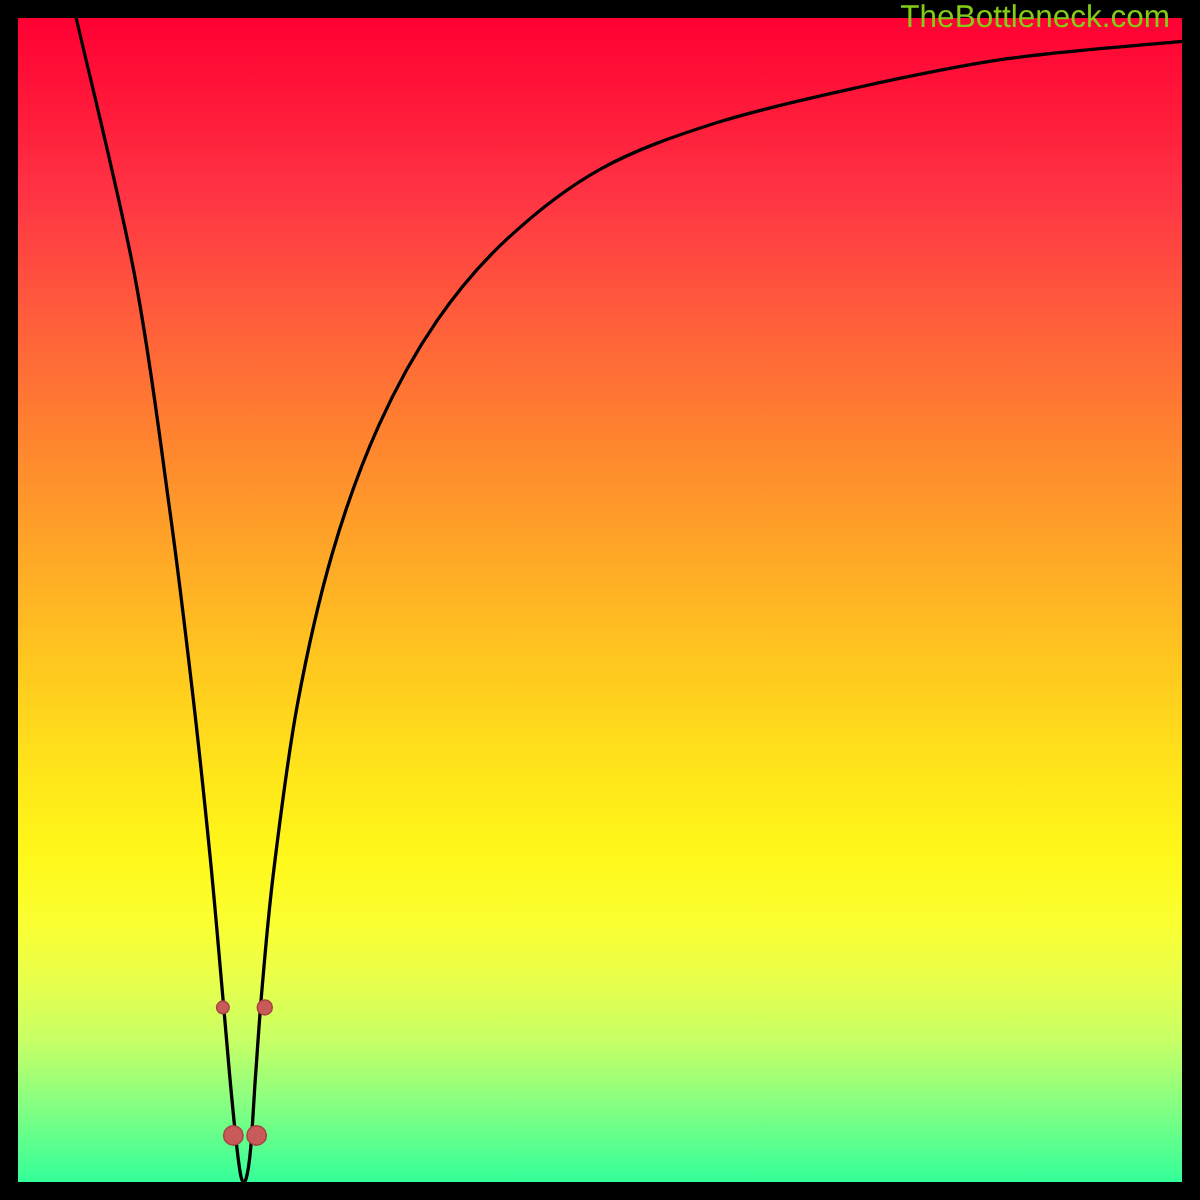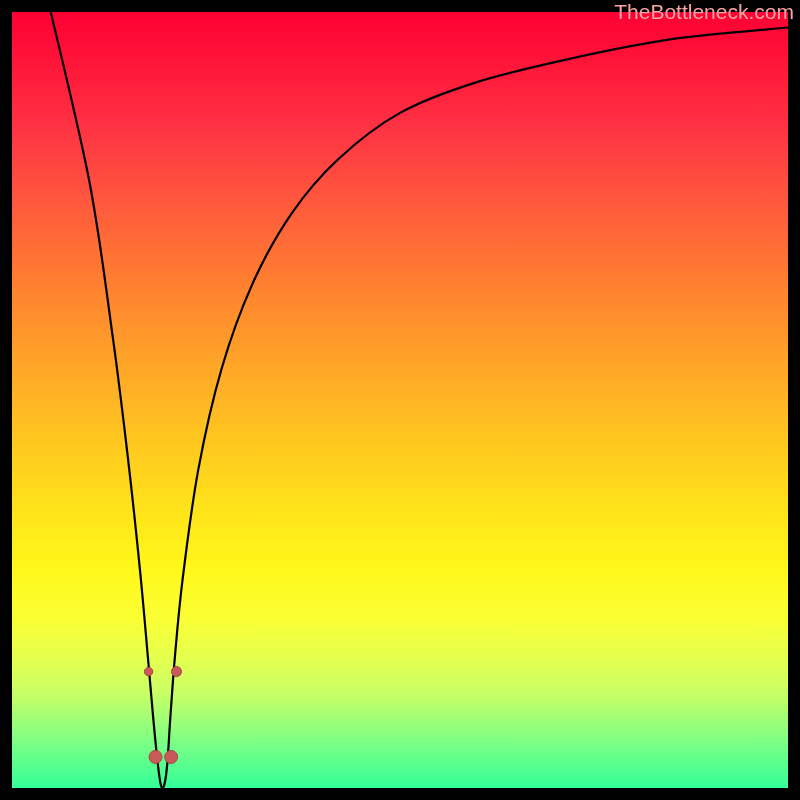--- a/index.html
+++ b/index.html
@@ -39,22 +39,22 @@
       #faff33 78%,
       #e6ff4d 83%,
       #c6ff66 88%,
       #8aff80 93%,
       #33ff99 100%
     );
   }
   .watermark {
     position: absolute;
     top: 0px;
-    right: 6px;
-    color: #fca5a5;
+    right: 20px;
+    color: #84cc16;
     font-size: 21px;
     font-weight: 400;
     letter-spacing: 0px;
     user-select: none;
   }
   svg.curves {
     position: absolute;
     top: 12px;
     left: 12px;
     width: 776px;

